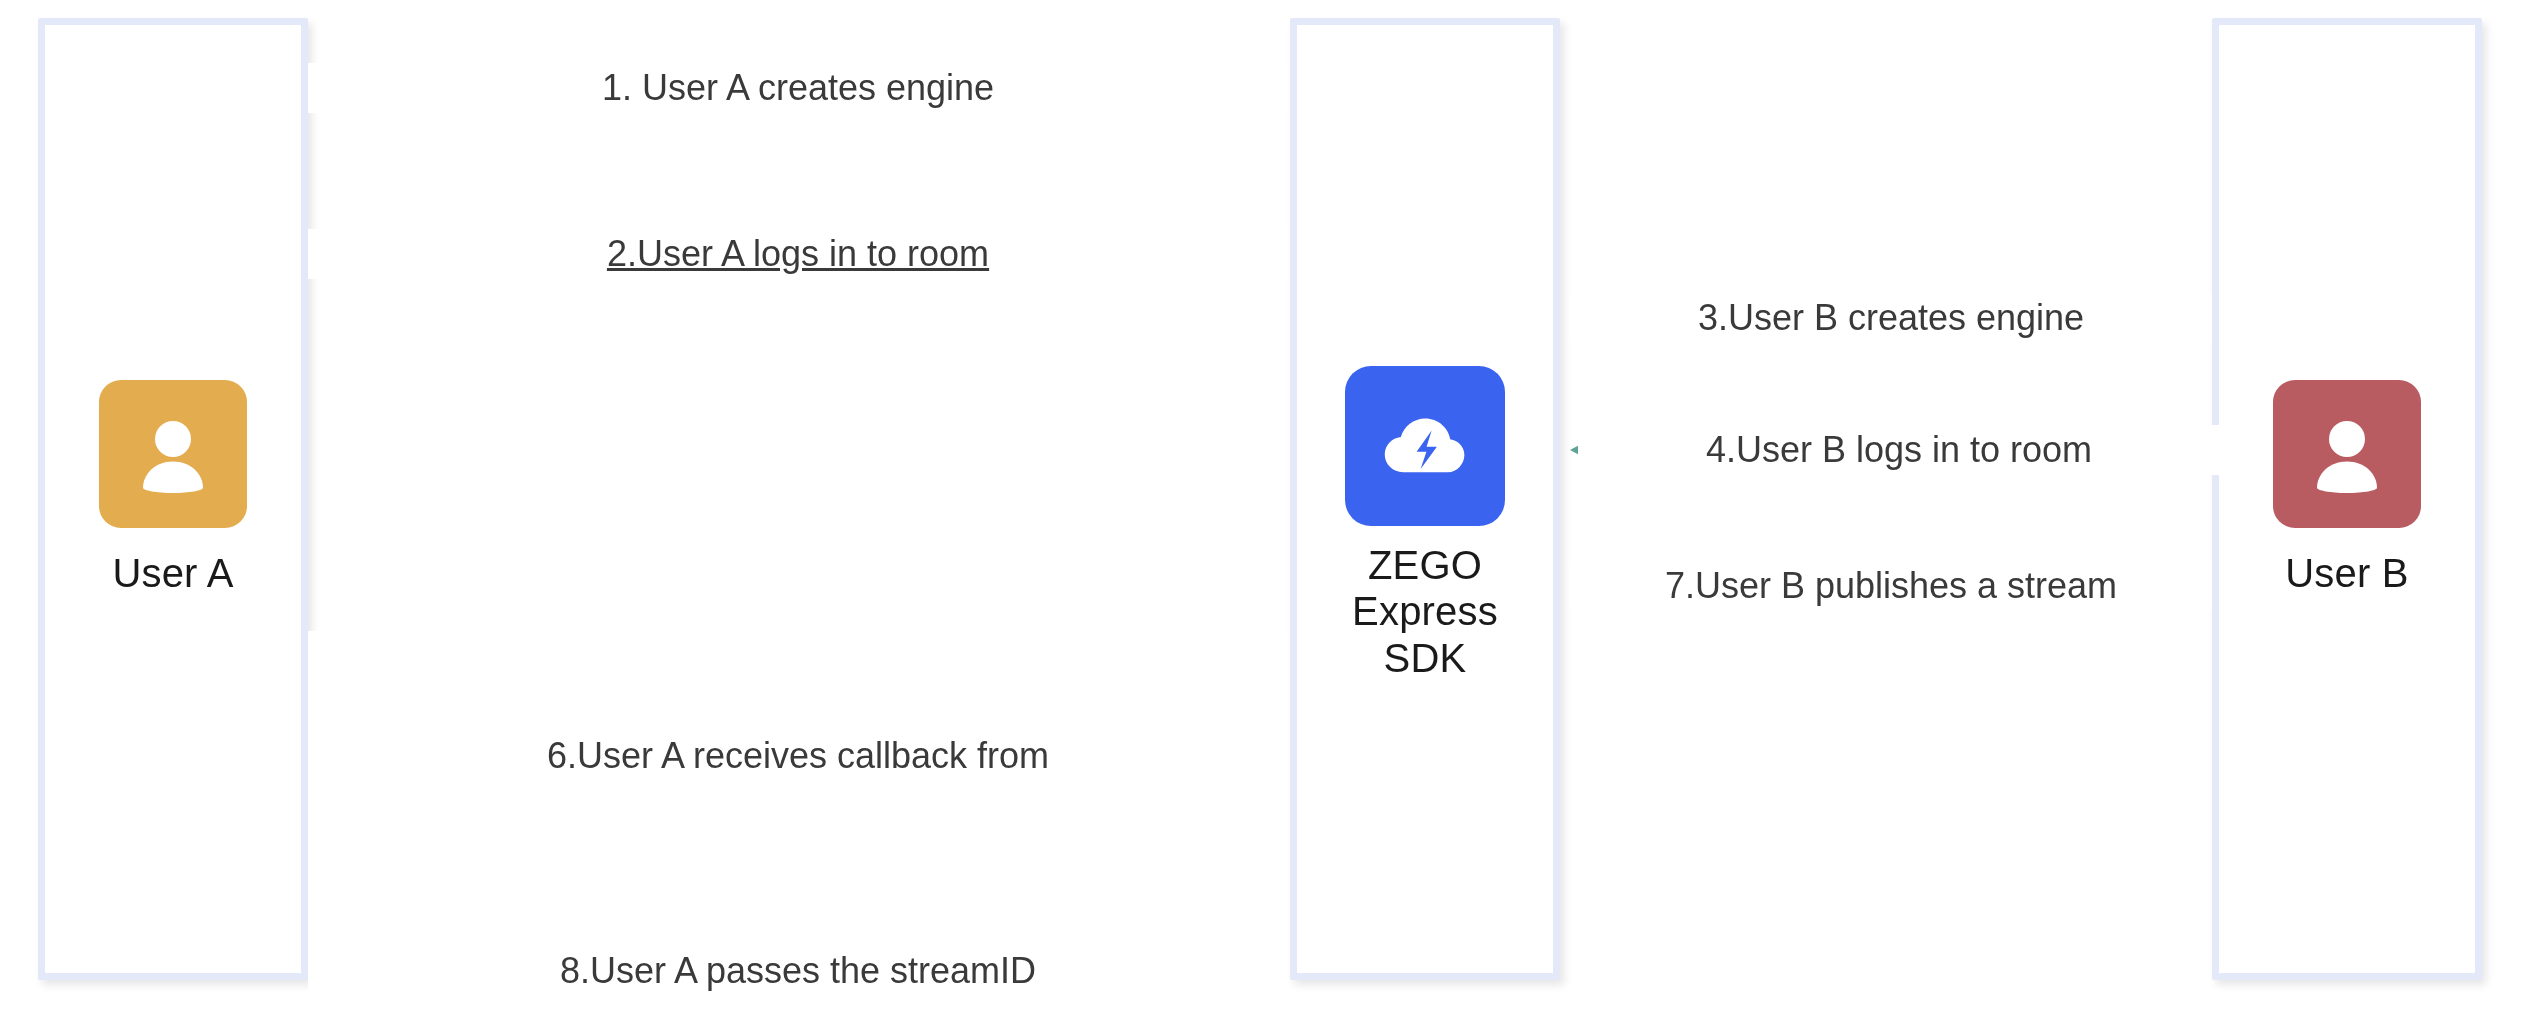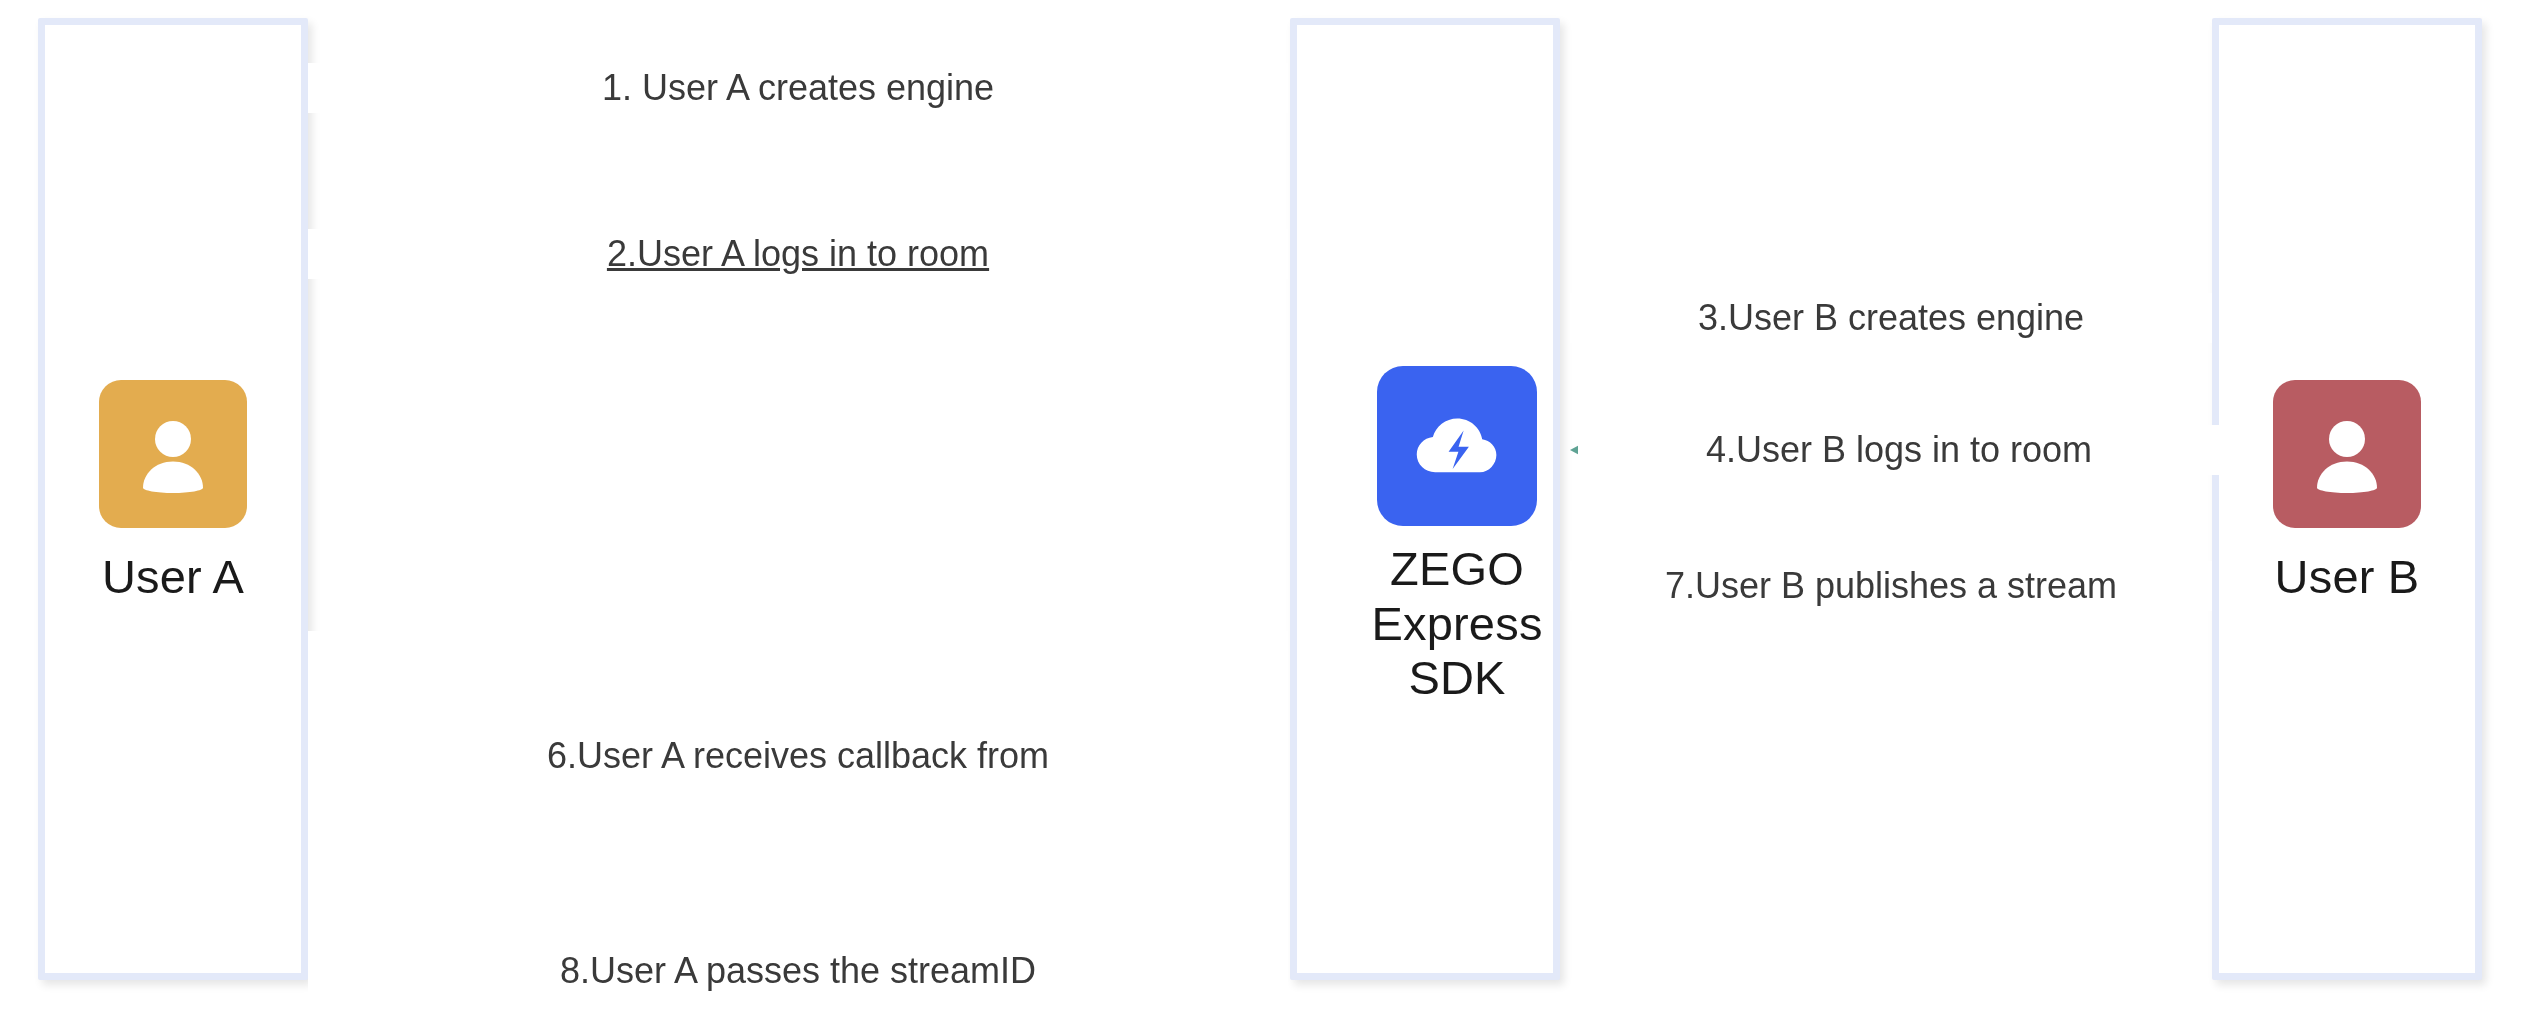--- a/index.html
+++ b/index.html
@@ -29,28 +29,28 @@
     position:absolute;left:0;width:100%;
     display:flex;flex-direction:column;align-items:center;
   }
   .avatar{
     width:148px;height:148px;border-radius:22px;
     display:flex;align-items:center;justify-content:center;
   }
   .avatar svg{display:block;}
   .actor-label{
     margin-top:22px;
-    font-size:47px;line-height:1.16;
+    font-size:40px;line-height:1.16;
     color:#1a1a1a;text-align:center;
     letter-spacing:.2px;
   }
 
   #actor-a{top:380px;}
   #actor-b{top:380px;}
-  #actor-sdk{top:366px;padding-left:32px;}
+  #actor-sdk{top:366px;}
   #actor-sdk .avatar{width:160px;height:160px;border-radius:26px;}
   #actor-sdk .actor-label{margin-top:16px;}
 
   
   .arrow-row{position:absolute;}
   .arrow-svg{position:absolute;left:0;top:0;}
   .arrow-label{
     position:absolute;
     text-align:center;
     font-size:36px;

